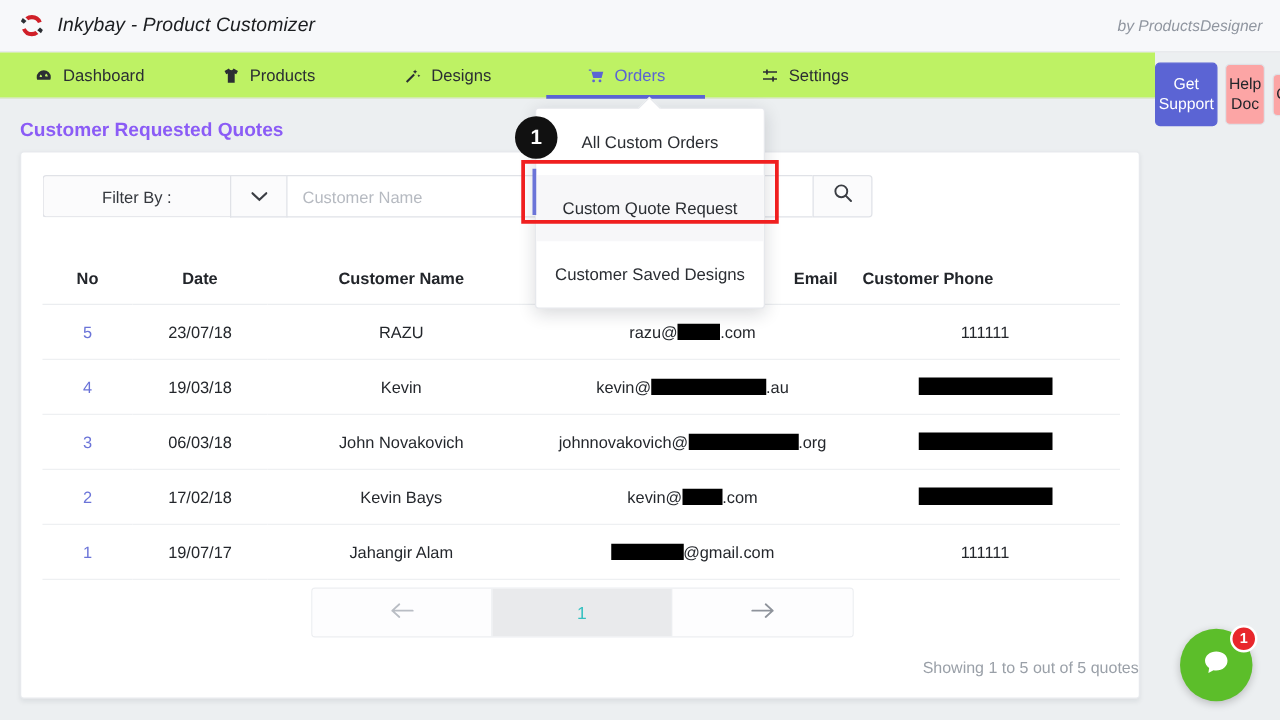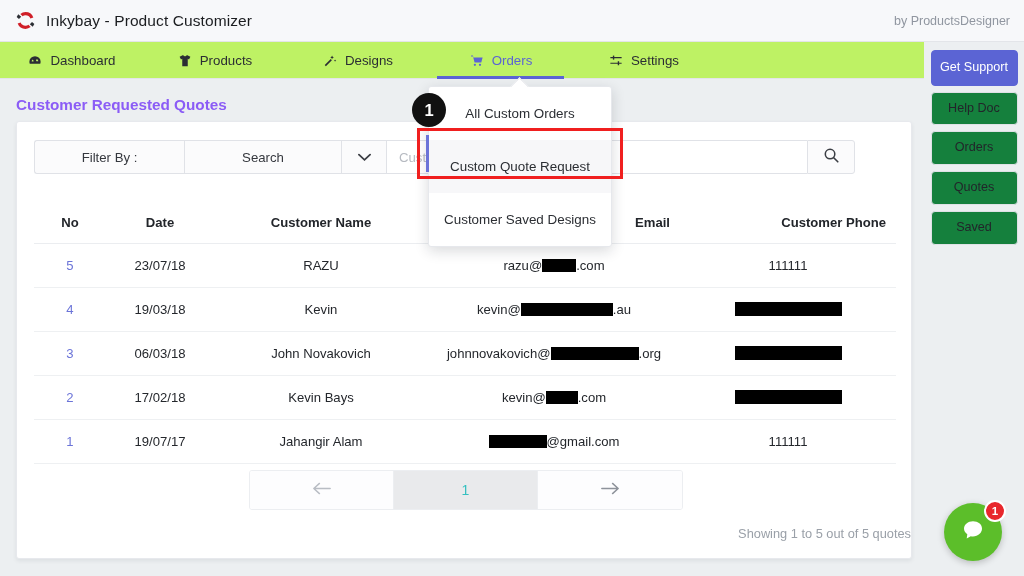--- a/index.html
+++ b/index.html
@@ -8,21 +8,21 @@
     font-family: "Liberation Sans", sans-serif;
     background: #eceff1;
     overflow: hidden;
   }
   #app { position: relative; width: 1024px; height: 576px; }
 
   
   .topbar {
     position: absolute; left: 0; top: 0; width: 1024px; height: 42px;
     background: #f7f8fa; border-bottom: 1px solid #e3e5e9;
-    display: flex; align-items: center;
+    display: flex; align-items: center; font-style: italic;
   }
   .brand { display: flex; align-items: center; gap: 9px; padding-left: 14px; }
   .logo { width: 23px; height: 23px; position: relative; }
   .brand-title { font-size: 15.5px; color: #1b1d20; letter-spacing: .1px; }
   .by-line {
     margin-left: auto; padding-right: 14px;
     font-size: 12.5px; color: #9096a0;
   }
 
   
@@ -40,26 +40,26 @@
   .nav-tab.active { color: #5b64d4; font-weight: 500; }
   .nav-tab.active::after {
     content: ""; position: absolute; left: 8px; right: 8px; bottom: -1px;
     height: 3px; background: #5b64d4;
   }
   .nav-ico { width: 16px; height: 15px; display: inline-block; position: relative; }
 
   
   .rail {
     position: absolute; right: 0; top: 43px; width: 100px;
-    display: flex; flex-direction: column; align-items: center; gap: 6px;
+    display: flex; flex-direction: row; align-items: center; gap: 6px;
     padding-top: 7px;
   }
   .rail-btn {
     width: 87px; border: 1px solid #dfe1e6; border-radius: 4px;
-    background: #15803d; color: #22252a; font-size: 12.6px;
+    background: #fca5a5; color: #22252a; font-size: 12.6px;
     text-align: center; padding: 8px 2px; cursor: pointer; line-height: 1.25;
   }
   .rail-btn.primary {
     background: #5b64d4; border-color: #5b64d4; color: #fff;
     padding: 9px 2px; font-size: 12.6px;
   }
 
   
   .page-title {
     position: absolute; left: 16px; top: 96px;
@@ -106,21 +106,21 @@
   }
   table.quotes td {
     font-size: 13.1px; color: #24272c; padding: 14px 10px;
     border-bottom: 1px solid #eef0f2; text-align: center;
   }
   table.quotes tr:last-child td { border-bottom: 1px solid #eef0f2; }
   .col-no { width: 72px; text-align: center; }
   .col-date { width: 108px; text-align: center; }
   .col-name { width: 214px; text-align: center; }
   .col-email { width: 252px; text-align: right; }
-  .col-phone { width: 216px; text-align: right; }
+  .col-phone { width: 216px; text-align: left; }
   td.email-cell { text-align: right; padding-right: 28px; white-space: nowrap; }
   th.email-head { text-align: right; padding-right: 28px; }
   .rowlink { color: #6b74d8; cursor: pointer; }
   .redact { display: inline-block; background: #000; height: 13px; vertical-align: -2px; }
   .redact.phone { height: 14px; vertical-align: -2px; }
 
   
   .pager {
     position: absolute; left: 232px; top: 348px;
     display: flex; border: 1px solid #eceef1; border-radius: 3px; overflow: hidden;
@@ -264,21 +264,20 @@
     <div class="rail-btn">Quotes</div>
     <div class="rail-btn">Saved</div>
   </div>
 
   <div class="page-title">Customer Requested Quotes</div>
 
   <div class="card">
 
     <div class="searchrow">
       <div class="sr-seg sr-filter">Filter By :</div>
-      <div class="sr-seg sr-search">Search</div>
       <div class="sr-seg sr-caret">
         <svg width="13" height="9" viewBox="0 0 14 9">
             <path d="M1 1.4L7 7l6-5.6" stroke="#3b3e44" stroke-width="1.9" fill="none" stroke-linecap="round"></path>
           </svg>
       </div>
       <input class="sr-input" type="text" value="" placeholder="Customer Name" style="">
       <div class="sr-btn">
         <span>
           <svg width="17" height="17" viewBox="0 0 20 20">
               <circle cx="8.3" cy="8.3" r="5.6" stroke="#3b3e44" stroke-width="1.8" fill="none"></circle>

